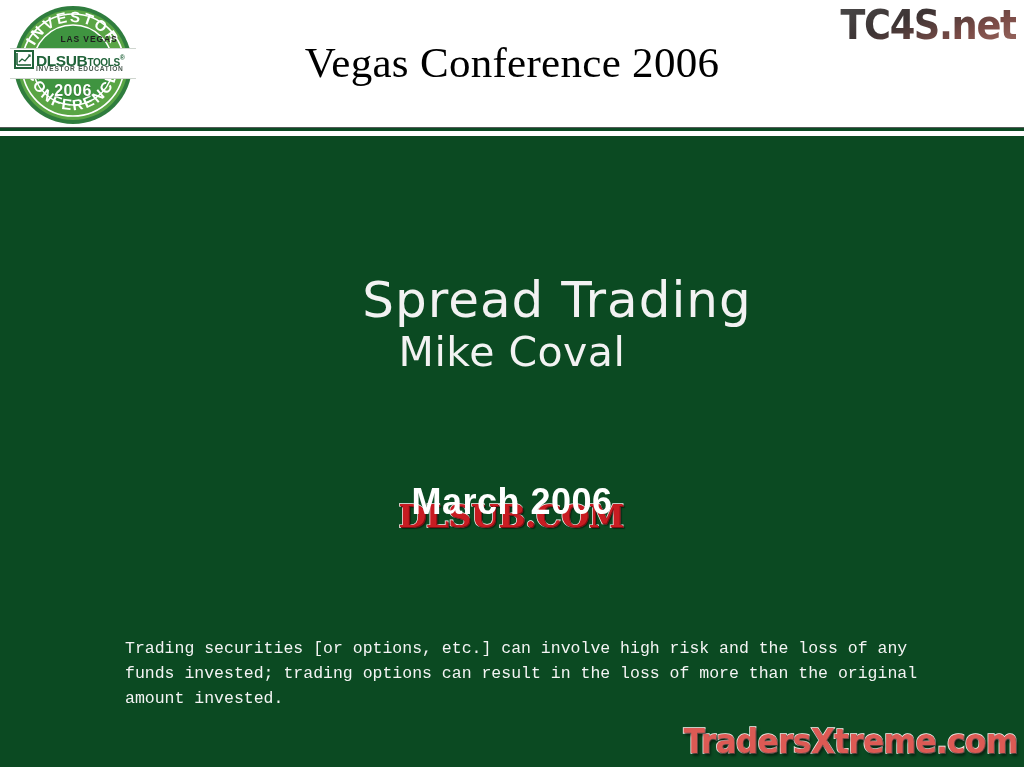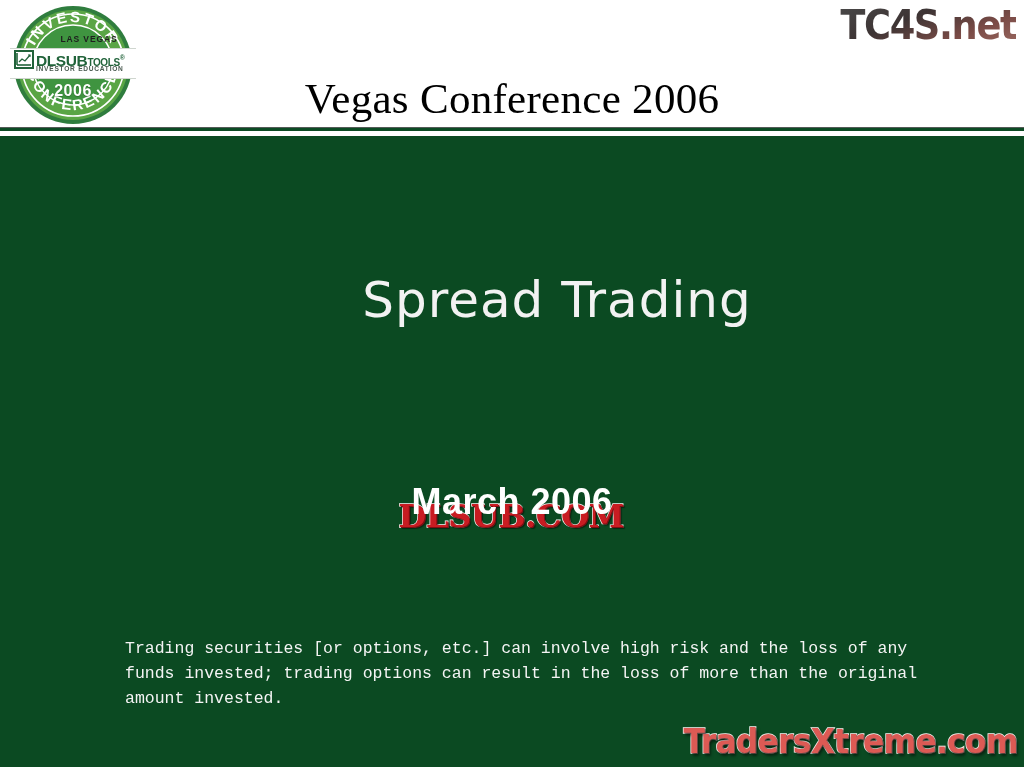--- a/index.html
+++ b/index.html
@@ -38,21 +38,20 @@
     left: 0;
     top: 38px;
     width: 1024px;
     text-align: center;
     font-family: "Liberation Serif", "DejaVu Serif", serif;
     font-size: 43px;
     font-weight: normal;
     color: #000000;
     letter-spacing: 0.3px;
     white-space: nowrap;
-    margin-top: 36px;
   }
 
   
   .tc4s-brand {
     position: absolute;
     right: 8px;
     top: 2px;
     font-family: "DejaVu Sans", "Liberation Sans", sans-serif;
     font-size: 40px;
     font-weight: bold;
@@ -340,20 +339,21 @@
     <div class="tc4s-brand">TC4S.net</div>
   </div>
 
   <div class="divider-rule"></div>
   <div class="divider-gap"></div>
 
   <div class="slide-body">
 
     <div class="deck-title">Spread Trading</div>
 
+    <div class="deck-presenter">Mike Coval</div>
 
     <div class="dlsub-watermark">DLSUB.COM</div>
 
     <div class="deck-date">March 2006</div>
 
     <div class="disclaimer">Trading securities [or options, etc.] can involve high risk and the loss of any funds invested; trading options can result in the loss of more than the original amount invested.</div>
 
     <div class="tx-brand">TradersXtreme.com</div>
   </div>
 

